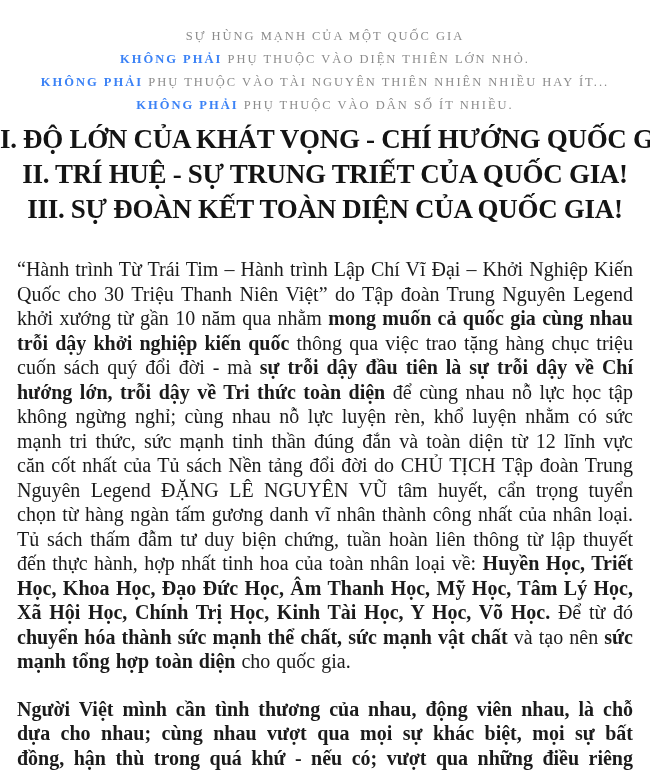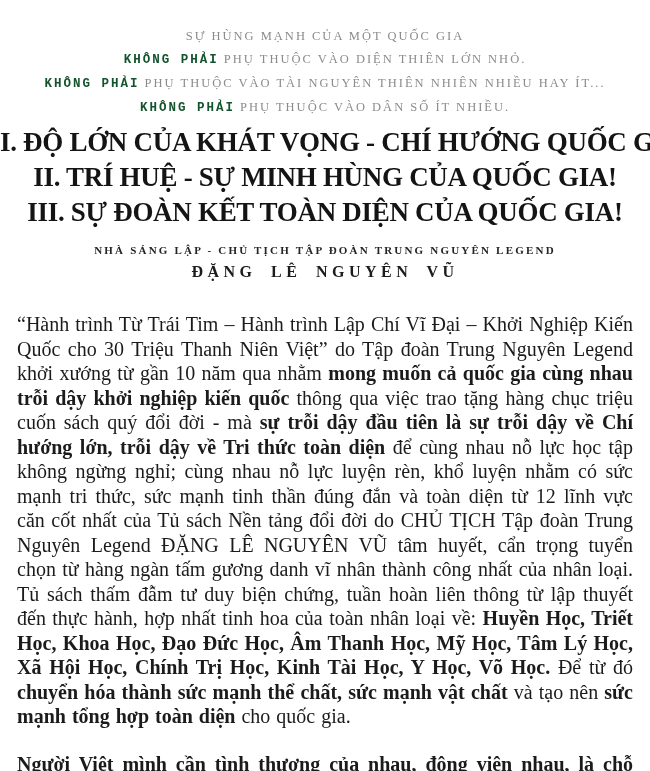--- a/index.html
+++ b/index.html
@@ -17,21 +17,21 @@
   .preamble { padding-top: 25px; }
   .pre-line {
     margin: 0;
     text-align: center;
     font-size: 12.5px;
     line-height: 23px;
     letter-spacing: 2px;
     color: #8b8b8b;
     white-space: nowrap;
   }
-  .pre-line b { color: #14532d; font-weight: 700; font-family: Liberation Mono, monospace; }
+  .pre-line b { color: #3b82f6; font-weight: 700; }
   .pre-line .ma { color: #555555; }
   .pre-line.conclusion { letter-spacing: 1.4px; font-size: 13px; }
 
   
   .tenets { margin-top: 5px; }
   .tenet {
     margin: 0;
     text-align: center;
     font-size: 27px;
     line-height: 35px;
@@ -86,27 +86,23 @@
 
   <header class="preamble">
     <p class="pre-line">SỰ HÙNG MẠNH CỦA MỘT QUỐC GIA</p>
     <p class="pre-line"><b>KHÔNG PHẢI</b><span> PHỤ THUỘC VÀO DIỆN THIÊN LỚN NHỎ.</span></p>
     <p class="pre-line"><b>KHÔNG PHẢI</b><span> PHỤ THUỘC VÀO TÀI NGUYÊN THIÊN NHIÊN NHIỀU HAY ÍT...</span></p>
     <p class="pre-line"><b>KHÔNG PHẢI</b><span> PHỤ THUỘC VÀO DÂN SỐ ÍT NHIỀU.</span></p>
   </header>
 
   <section class="tenets">
     <h1 class="tenet">I. ĐỘ LỚN CỦA KHÁT VỌNG - CHÍ HƯỚNG QUỐC GIA!</h1>
-    <h1 class="tenet">II. TRÍ HUỆ - SỰ MINH HÙNG CỦA QUỐC GIA!</h1>
+    <h1 class="tenet">II. TRÍ HUỆ - SỰ TRUNG TRIẾT CỦA QUỐC GIA!</h1>
     <h1 class="tenet">III. SỰ ĐOÀN KẾT TOÀN DIỆN CỦA QUỐC GIA!</h1>
   </section>
 
-  <section class="byline">
-    <p class="byline-title">NHÀ SÁNG LẬP - CHỦ TỊCH TẬP ĐOÀN TRUNG NGUYÊN LEGEND</p>
-    <p class="byline-name">ĐẶNG LÊ NGUYÊN VŨ</p>
-  </section>
 
   <section class="body-text">
     <p class="para"><span>“Hành trình Từ Trái Tim – Hành trình Lập Chí Vĩ Đại – Khởi Nghiệp Kiến Quốc cho 30 Triệu Thanh Niên Việt” do Tập đoàn Trung Nguyên Legend khởi xướng từ gần 10 năm qua nhằm </span><b>mong muốn cả quốc gia cùng nhau trỗi dậy khởi nghiệp kiến quốc</b><span> thông qua việc trao tặng hàng chục triệu cuốn sách quý đổi đời - mà </span><b>sự trỗi dậy đầu tiên là sự trỗi dậy về Chí hướng lớn, trỗi dậy về Tri thức toàn diện</b><span> để cùng nhau nỗ lực học tập không ngừng nghỉ; cùng nhau nỗ lực luyện rèn, khổ luyện nhằm có sức mạnh tri thức, sức mạnh tinh thần đúng đắn và toàn diện từ 12 lĩnh vực căn cốt nhất của Tủ sách Nền tảng đổi đời do CHỦ TỊCH Tập đoàn Trung Nguyên Legend ĐẶNG LÊ NGUYÊN VŨ tâm huyết, cẩn trọng tuyển chọn từ hàng ngàn tấm gương danh vĩ nhân thành công nhất của nhân loại. Tủ sách thấm đẫm tư duy biện chứng, tuần hoàn liên thông từ lập thuyết đến thực hành, hợp nhất tinh hoa của toàn nhân loại về: </span><b>Huyền Học, Triết Học, Khoa Học, Đạo Đức Học, Âm Thanh Học, Mỹ Học, Tâm Lý Học, Xã Hội Học, Chính Trị Học, Kinh Tài Học, Y Học, Võ Học.</b><span> Để từ đó </span><b>chuyển hóa thành sức mạnh thể chất, sức mạnh vật chất</b><span> và tạo nên </span><b>sức mạnh tổng hợp toàn diện</b><span> cho quốc gia.</span></p>
     <p class="para bold-para"><b>Người Việt mình cần tình thương của nhau, động viên nhau, là chỗ dựa cho nhau; cùng nhau vượt qua mọi sự khác biệt, mọi sự bất đồng, hận thù trong quá khứ - nếu có; vượt qua những điều riêng tư, lẽ bình thường để cùng nhau nung rèn Chí Lớn, cùng nhau truy cầu và chia sẻ ánh sáng tri thức cho nhau; và cho toàn nhân loại!</b></p>
   </section>
 
 </div>
 
 </body></html>

